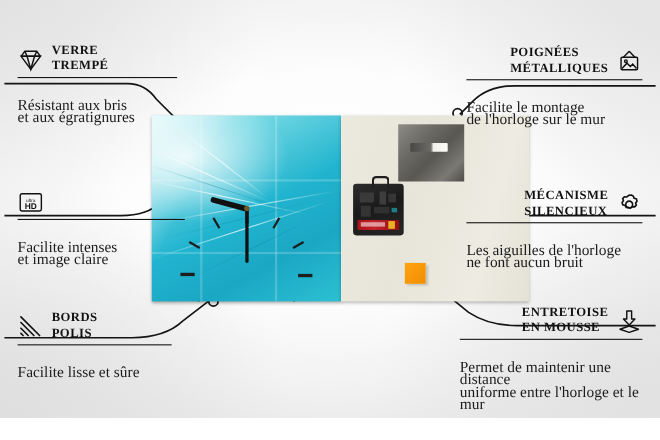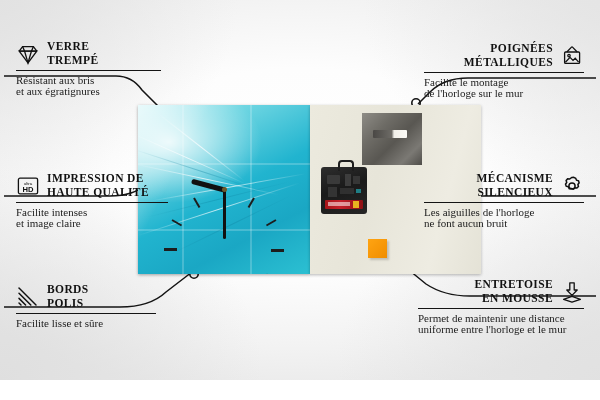--- a/index.html
+++ b/index.html
@@ -78,23 +78,23 @@
   .hand.hour{width:5px;height:34px;margin-left:-2.5px;margin-top:-34px;background:#111;border-radius:2px 2px 0 0;}
   .hand.min{width:3px;height:49px;margin-left:-1.5px;margin-top:-49px;background:#111;border-radius:2px 2px 0 0;}
   .capd{position:absolute;left:50%;top:50%;width:5px;height:5px;margin:-2.5px 0 0 -2.5px;border-radius:50%;background:#6b5a2a;}
 
   
   .callout{position:absolute;}
   .callout .head{display:flex;align-items:center;gap:7px;}
   .callout.left .head{justify-content:flex-start;}
   .callout.right .head{justify-content:flex-end;}
   .ttl{font-weight:bold;font-size:11.5px;line-height:13.5px;letter-spacing:.4px;color:#111;white-space:pre-line;}
-  .callout.right .ttl{text-align:right;}
+  .callout.right .ttl{text-align:left;}
   .rule{height:1px;background:#141414;margin-top:3px;}
-  .desc{font-size:11px;line-height:11.4px;color:#1b1b1b;margin-top:4px;white-space:pre-line;}
+  .desc{font-size:14px;line-height:11.4px;color:#1b1b1b;margin-top:20px;white-space:pre-line;}
   .callout.right .desc{text-align:left;}
   .ico{width:24px;height:24px;flex:0 0 24px;color:#111;}
   .ico svg{display:block;width:24px;height:24px;}
 
   #links{position:absolute;left:0;top:0;width:600px;height:400px;pointer-events:none;}
 </style>
 </head>
 <body>
 
 <div id="stage">
@@ -214,22 +214,20 @@
 
   <div class="callout left" style="left:16px;top:172px;width:152px;">
     <div class="head">
       <span class="ico">
         <svg viewBox="0 0 24 24">
           <rect x="2.4" y="4.2" width="19.2" height="15.6" rx="1.6" fill="none" stroke="currentColor" stroke-width="1.3"></rect>
           <text x="12" y="11.2" font-family="Liberation Sans, sans-serif" font-size="4.4" text-anchor="middle" fill="currentColor">ultra</text>
           <text x="12" y="17.6" font-family="Liberation Sans, sans-serif" font-size="7.6" font-weight="bold" text-anchor="middle" fill="currentColor">HD</text>
         </svg>
       </span>
-      <span class="ttl">IMPRESSION DE
-HAUTE QUALITÉ</span>
     </div>
     <div class="rule"></div>
     <div class="desc">Facilite intenses
 et image claire</div>
   </div>
 
   <div class="callout left" style="left:16px;top:283px;width:140px;">
     <div class="head">
       <span class="ico">
         <svg viewBox="0 0 24 24">

